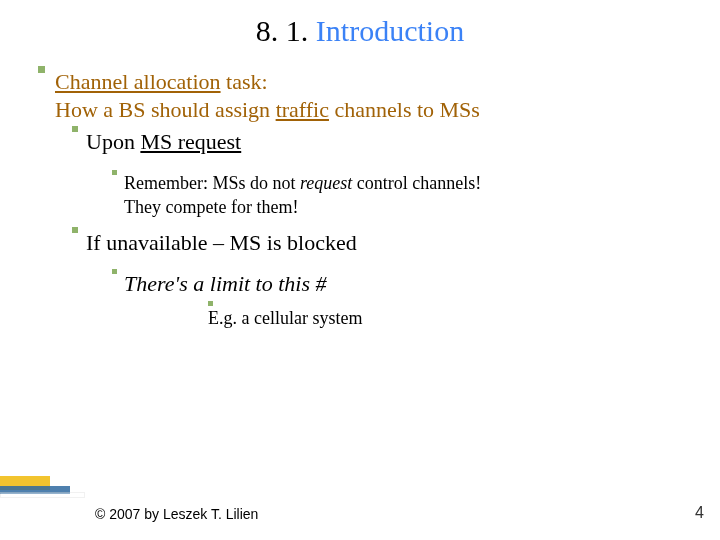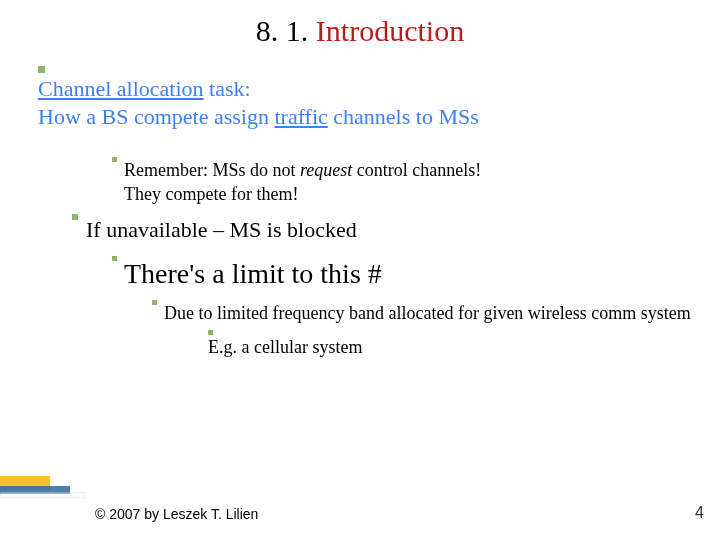--- a/index.html
+++ b/index.html
@@ -11,21 +11,21 @@
     position: relative;
     overflow: hidden;
   }
   .title {
     text-align: center;
     font-size: 30px;
     color: #000;
     padding-top: 14px;
     padding-bottom: 20px;
   }
-  .title .intro { color: #b91c1c; }
+  .title .intro { color: #3b82f6; }
   .content {
     padding-left: 38px;
     padding-right: 10px;
   }
   .bullet {
     display: inline-block;
     width: 7px;
     height: 7px;
     background: #8fb36a;
     margin-right: 10px;
@@ -40,63 +40,63 @@
     margin-right: 8px;
   }
   .bullet.xs {
     width: 5px;
     height: 5px;
     margin-right: 7px;
   }
   .lv1 {
     font-size: 22px;
     line-height: 1.28;
-    color: #3b82f6;
+    color: #a16207;
     display: flex;
     margin-bottom: 4px;
-    flex-direction: column;
   }
   .lv1 .txt { flex: 1; }
   .lv2 {
     font-size: 22px;
     line-height: 1.28;
     margin-left: 34px;
     display: flex;
     margin-bottom: 2px;
   }
   .lv2 .txt { flex: 1; }
   .lv3 {
     font-size: 18px;
     line-height: 1.3;
     margin-left: 74px;
     display: flex;
-    margin-top: 28px;
+    margin-top: 16px;
     margin-bottom: 8px;
   }
   .lv3 .txt { flex: 1; }
   .lv2b {
     font-size: 22px;
     line-height: 1.28;
     margin-left: 34px;
     display: flex;
     margin-top: 10px;
     margin-bottom: 14px;
   }
   .lv2b .txt { flex: 1; }
   .lvb2 {
     font-size: 22px;
     margin-left: 34px;
     display: flex;
     margin-bottom: 2px;
   }
   .lvb3 {
-    font-size: 28px;
+    font-size: 22px;
     margin-left: 74px;
     display: flex;
     margin-bottom: 6px;
+    font-style: italic;
   }
   .lvb4 {
     font-size: 18px;
     line-height: 1.3;
     margin-left: 114px;
     display: flex;
     margin-top: 12px;
     margin-bottom: 4px;
   }
   .lvb5 {
@@ -142,24 +142,30 @@
 <div class="title">
   <span>8. 1. </span><span class="intro">Introduction</span>
 </div>
 
 <div class="content">
 
   <div class="lv1">
     <span class="bullet"></span>
     <div class="txt">
       <span class="u">Channel allocation</span><span> task:</span><br>
-      <span>How a BS compete assign </span><span class="u">traffic</span><span> channels to MSs</span>
+      <span>How a BS should assign </span><span class="u">traffic</span><span> channels to MSs</span>
     </div>
   </div>
 
+  <div class="lv2">
+    <span class="bullet sm"></span>
+    <div class="txt">
+      <span>Upon </span><span class="u">MS request</span>
+    </div>
+  </div>
 
   <div class="lv3">
     <span class="bullet xs"></span>
     <div class="txt">
       <span>Remember: MSs do not </span><span class="it">request</span><span> control channels!</span><br>
       <span>They compete for them!</span>
     </div>
   </div>
 
   <div class="lv2b">
@@ -167,24 +173,20 @@
     <div class="txt">If unavailable – MS is blocked</div>
   </div>
 
 
 
   <div class="lvb3">
     <span class="bullet xs"></span>
     <div class="txt">There's a limit to this #</div>
   </div>
 
-  <div class="lvb4">
-    <span class="bullet xs"></span>
-    <div class="txt">Due to limited frequency band allocated for given wireless comm system</div>
-  </div>
 
   <div class="lvb5">
     <span class="bullet xs"></span>
     <div class="txt">E.g. a cellular system</div>
   </div>
 
 </div>
 
 <div class="footer-bar">
   <div class="fb1"></div>

